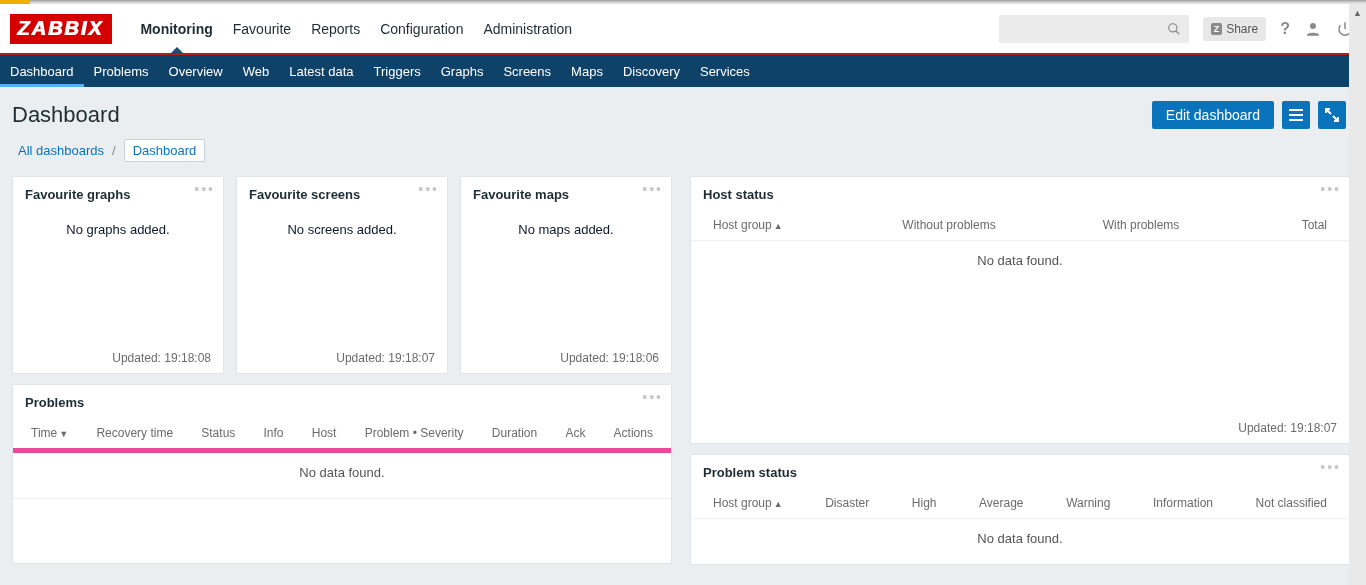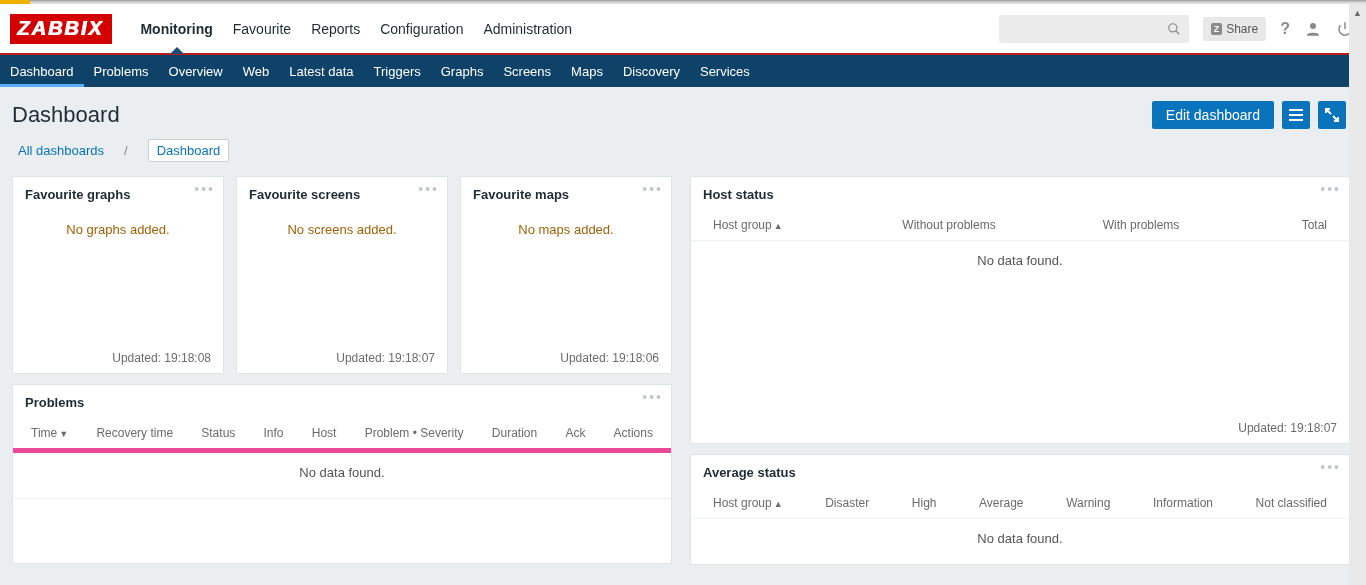--- a/index.html
+++ b/index.html
@@ -71,21 +71,21 @@
   .page-actions { margin-left:auto; display:flex; gap:8px; }
   .btn-primary {
     background:#0974bb; color:#fff; border:none; padding:6px 14px;
     font-size:14px; border-radius:2px; cursor:pointer;
   }
   .btn-icon {
     background:#0974bb; width:28px; height:28px; border:none; border-radius:2px;
     display:flex; align-items:center; justify-content:center; color:#fff; cursor:pointer;
   }
   
-  .breadcrumb { padding:4px 12px 14px 18px; font-size:13px; display:flex; align-items:center; gap:20px; }
+  .breadcrumb { padding:4px 12px 14px 18px; font-size:13px; display:flex; align-items:center; gap:8px; }
   .breadcrumb a { color:#0974bb; text-decoration:none; }
   .crumb-sep { color:#888; }
   .crumb-current {
     color:#0974bb; border:1px solid #c8d0d6; padding:3px 8px; border-radius:2px; background:#fff;
   }
   
   .dash {
     padding:0 12px; display:grid; grid-template-columns: 660px 660px; gap:0 18px;
     margin-right:17px;
   }
@@ -96,21 +96,21 @@
     display:flex; flex-direction:column; position:relative;
   }
   .w-head {
     padding:10px 12px 8px 12px; font-weight:bold; font-size:13px; color:#1f2c33;
     display:flex; align-items:center;
   }
   .w-dots {
     position:absolute; right:8px; top:8px; color:#c3c8cc; letter-spacing:2px;
     font-size:14px; cursor:pointer; line-height:8px;
   }
-  .w-body { flex:1; display:flex; align-items:flex-start; justify-content:center; padding:6px 0 0 0; color:#a16207; font-size:13px; }
+  .w-body { flex:1; display:flex; align-items:flex-start; justify-content:center; padding:6px 0 0 0; color:#0f172a; font-size:13px; }
   .w-body.center-msg { align-items:flex-start; padding-top:12px; }
   .w-foot { text-align:right; padding:8px 12px; color:#6b6b6b; font-size:12px; }
   .fav { width:213px; height:198px; }
   
   .problems { height:auto; min-height:180px; }
   .tbl-head {
     display:flex; padding:8px 18px; color:#6b6b6b; font-size:12px;
     border-bottom:5px solid #ec4899; gap:0; justify-content:space-between;
   }
   .tbl-head span { white-space:nowrap; }
@@ -270,21 +270,21 @@
         <span class="hs-colc">With problems</span>
         <span class="hs-colr">Total</span>
       </div>
       <div class="no-data" style="border-bottom:none;">No data found.</div>
       <div style="flex:1;"></div>
       <div class="w-foot">Updated: 19:18:07</div>
     </div>
 
     <div class="widget sysstatus">
       <div class="w-dots">•••</div>
-      <div class="w-head">Average status</div>
+      <div class="w-head">Problem status</div>
       <div class="ss-head">
         <span><span>Host group</span><span class="sort-arr">▲</span></span>
         <span>Disaster</span>
         <span>High</span>
         <span>Average</span>
         <span>Warning</span>
         <span>Information</span>
         <span>Not classified</span>
       </div>
       <div class="no-data" style="border-bottom:none;">No data found.</div>

